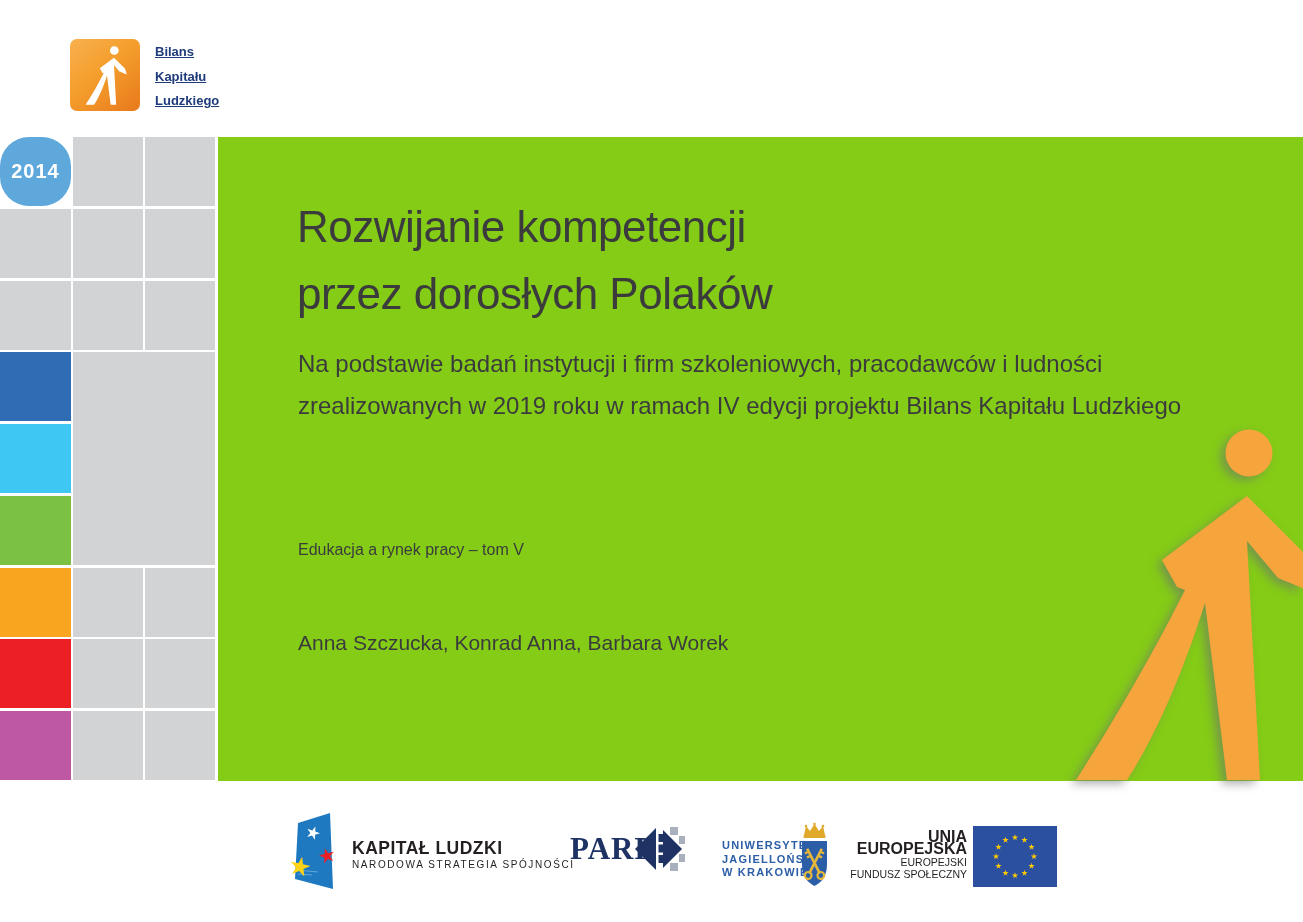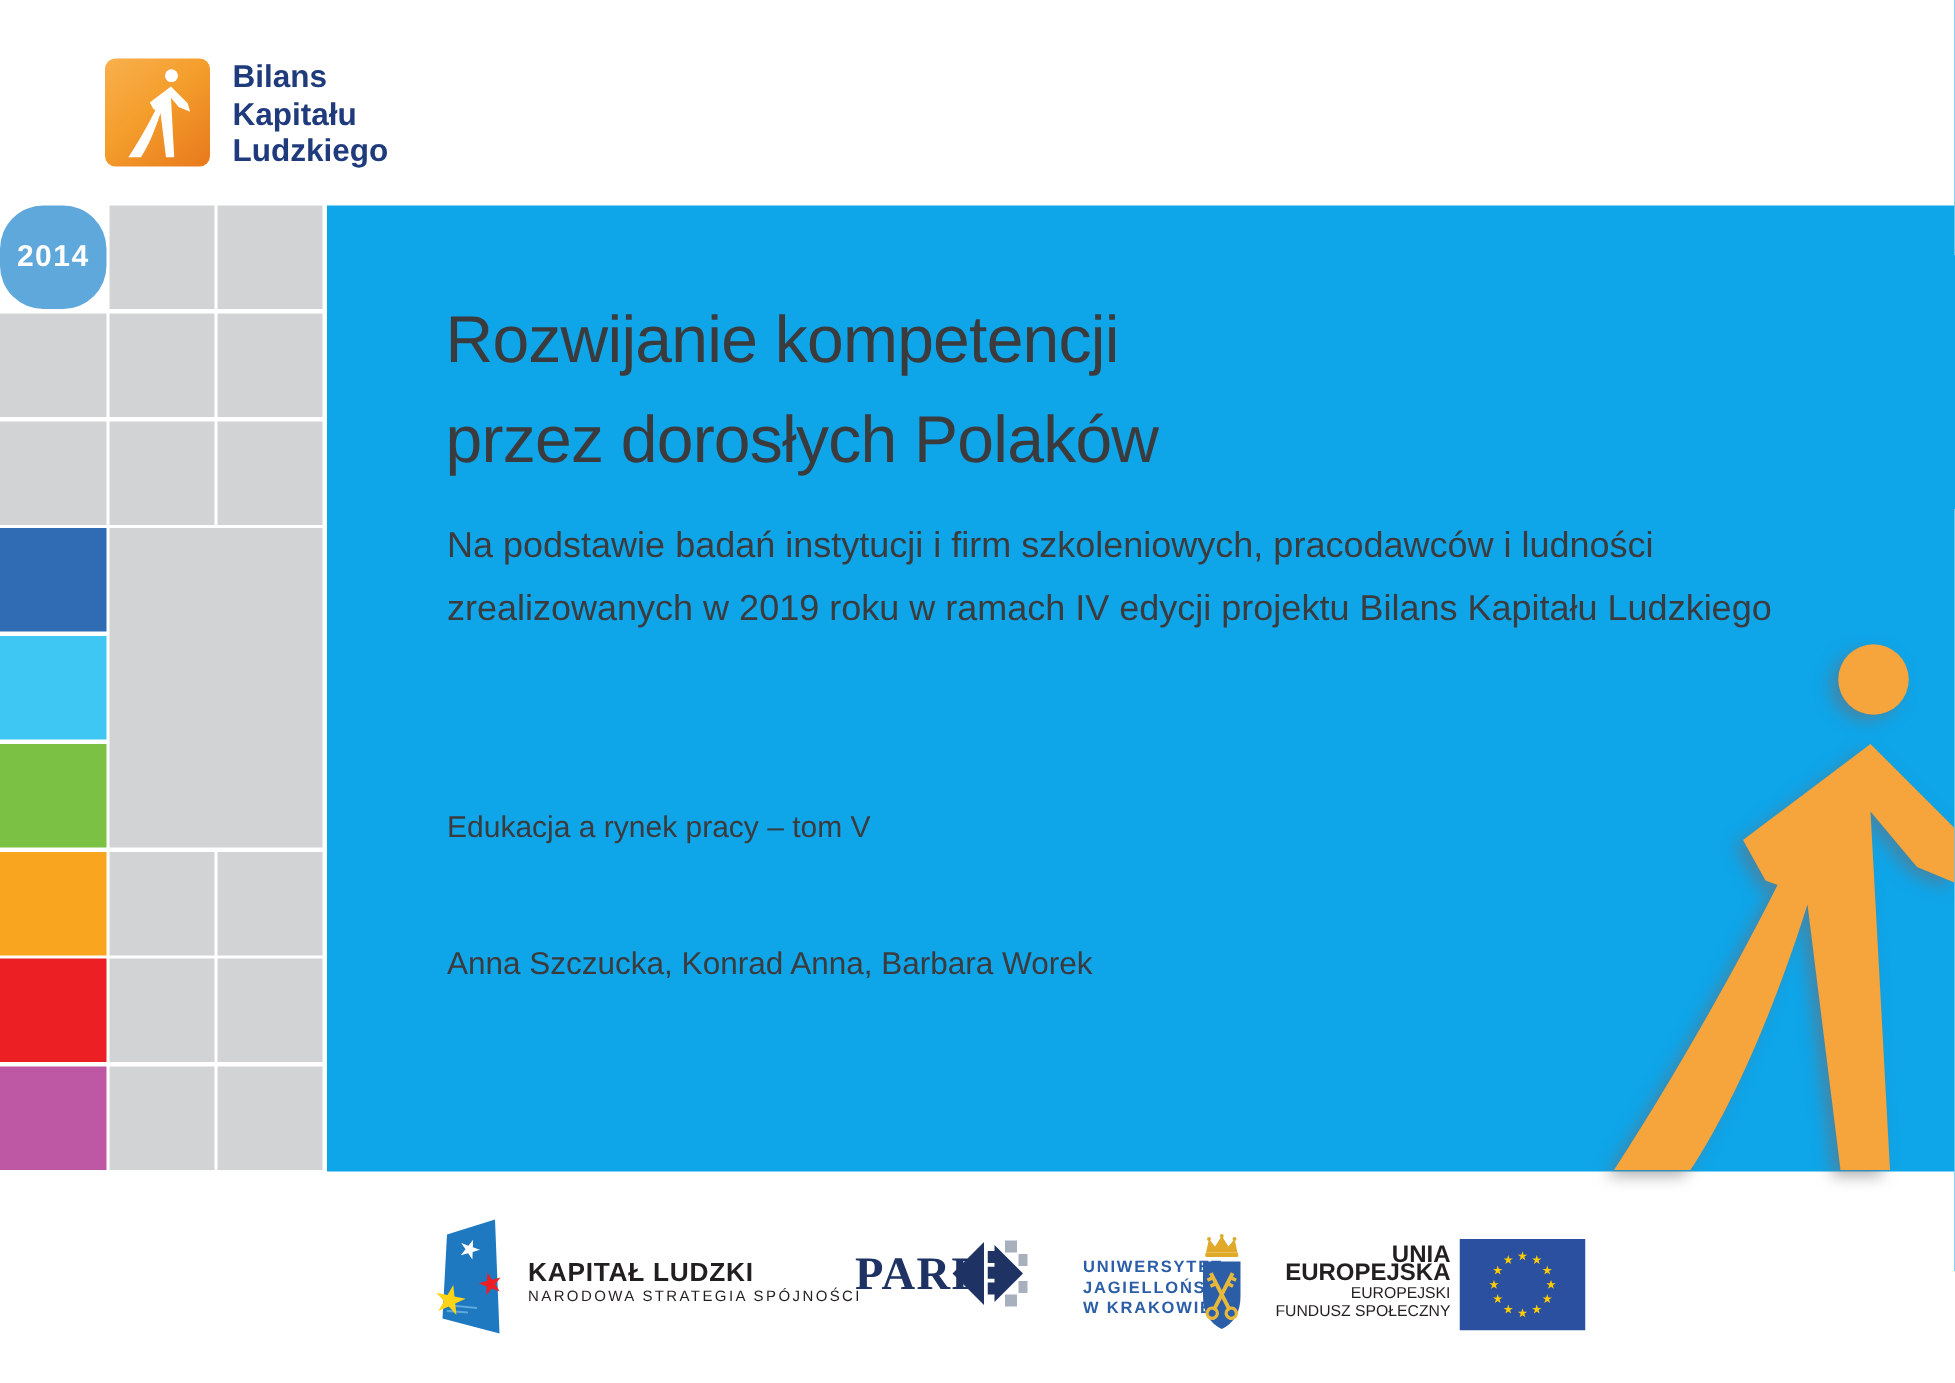--- a/index.html
+++ b/index.html
@@ -9,21 +9,21 @@
     -webkit-font-smoothing:antialiased;
   }
   
   .brand-mark{
     position:absolute;left:70px;top:39px;width:70px;height:72px;
     border-radius:7px;background:linear-gradient(140deg,#F9B04E 0%,#F49E2C 45%,#E8791C 100%);
   }
   .brand-mark svg{position:absolute;left:3px;top:4px;width:64px;height:64px}
   .brand-text{
     position:absolute;left:155px;top:40px;
-    font-size:21px;font-weight:bold;line-height:24.5px;color:#1F3B7B;
+    font-size:13px;font-weight:bold;line-height:24.5px;color:#1F3B7B;text-decoration:underline;
   }
   
   .sq{position:absolute;left:0;width:71px;height:69px}
   .sq.c2{left:73px;width:70px}
   .sq.c3{left:145px;width:70px}
   .year-cell{
     display:flex;align-items:center;justify-content:center;
     color:#ffffff;font-size:20px;font-weight:bold;letter-spacing:1px;
   }
   .merged{position:absolute;left:73px;top:352px;width:142px;height:213px}
@@ -31,21 +31,21 @@
   .canvas{position:absolute;left:218px;top:137px;width:1085px;height:644px}
   .title{
     position:absolute;left:79px;top:56px;margin:0;
     font-size:44px;font-weight:normal;line-height:67px;
     letter-spacing:-0.5px;color:#3B3B3D;
   }
   .subtitle{
     position:absolute;left:80px;top:206px;
     font-size:24px;line-height:42px;color:#3B3B3D;
   }
-  .series{position:absolute;left:80px;top:404px;font-size:20px;color:#3B3B3D}
+  .series{position:absolute;left:80px;top:404px;font-size:16px;color:#3B3B3D}
   .authors{position:absolute;left:80px;top:494px;font-size:21px;color:#3B3B3D}
   .big-figure{
     position:absolute;left:842px;top:283px;width:243px;height:361px;
     filter:drop-shadow(-5px 4px 5px rgba(109,110,113,.55));
   }
   
   .kl-flag{position:absolute;left:288px;top:808px;width:52px;height:90px}
   .kl-title{position:absolute;left:352px;top:838px;font-size:17.5px;font-weight:bold;color:#231F20;letter-spacing:.5px}
   .kl-sub{position:absolute;left:352px;top:859px;font-size:10px;color:#231F20;letter-spacing:1.6px}
   .parp-label{
@@ -118,21 +118,21 @@
 
     <div class="sq" style="top: 639px; background: rgb(236, 32, 36);"></div>
     <div class="sq c2" style="top: 639px; background: rgb(209, 211, 212);"></div>
     <div class="sq c3" style="top: 639px; background: rgb(209, 211, 212);"></div>
 
     <div class="sq" style="top: 711px; background: rgb(190, 88, 165);"></div>
     <div class="sq c2" style="top: 711px; background: rgb(209, 211, 212);"></div>
     <div class="sq c3" style="top: 711px; background: rgb(209, 211, 212);"></div>
   </div>
 
-  <main class="canvas" style="background: #0ea5e9;">
+  <main class="canvas" style="background: #84cc16;">
     <h1 class="title">
       <div>Rozwijanie kompetencji</div>
       <div>przez dorosłych Polaków</div>
     </h1>
     <div class="subtitle">
       <div>Na podstawie badań instytucji i firm szkoleniowych, pracodawców i ludności</div>
       <div>zrealizowanych w 2019 roku w ramach IV edycji projektu Bilans Kapitału Ludzkiego</div>
     </div>
     <div class="series">Edukacja a rynek pracy – tom V</div>
     <div class="authors">Anna Szczucka, Konrad Anna, Barbara Worek</div>

